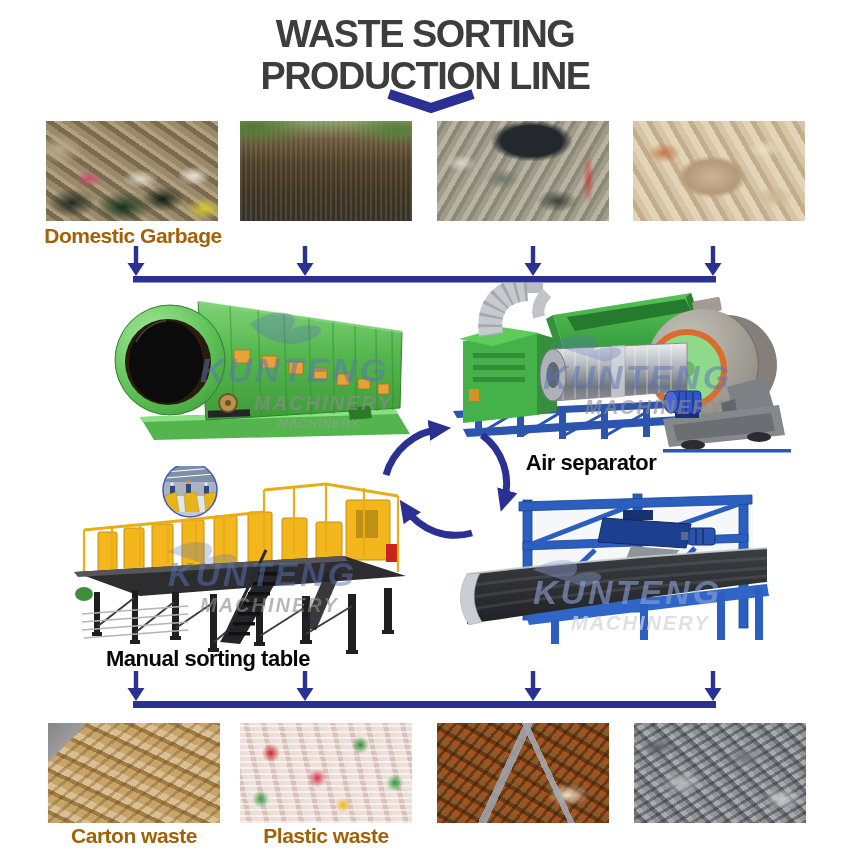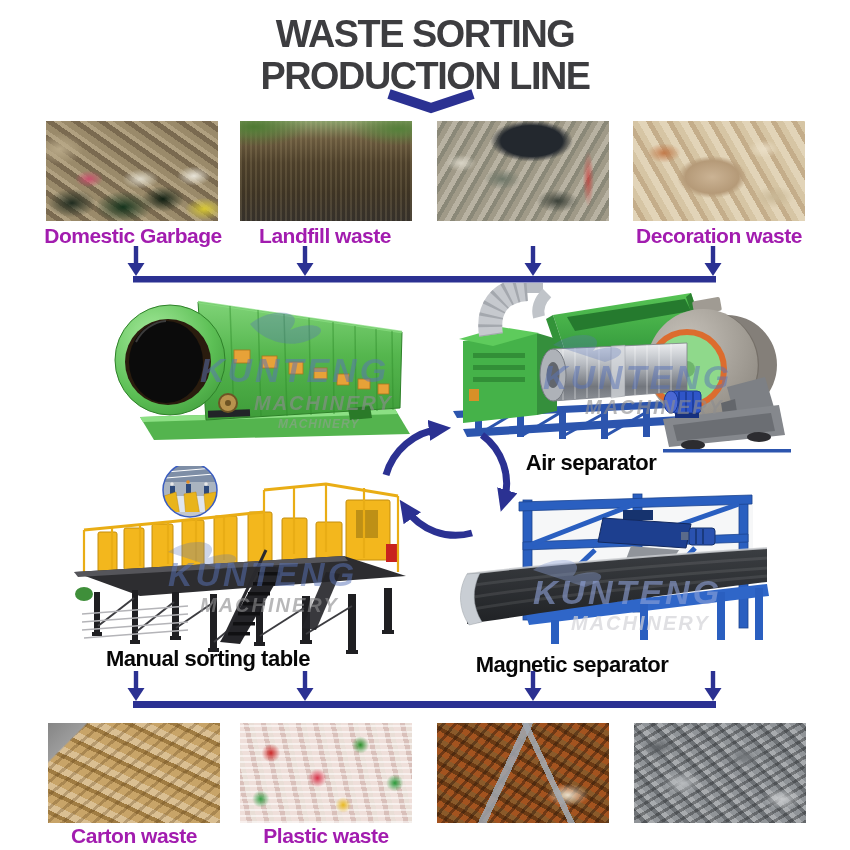--- a/index.html
+++ b/index.html
@@ -6,21 +6,21 @@
   #stage { position:relative; width:850px; height:850px; background:#fff; overflow:hidden; }
   .abs { position:absolute; }
 
   .title { position:absolute; left:0; right:0; top:13px; text-align:center;
            color:#3d3d40; font-weight:700; font-size:39px; line-height:1.07;
            letter-spacing:-1.5px; }
   .title div { transform:scaleX(.97); }
 
   .photo { position:absolute; width:172px; height:100px; }
 
-  .cap  { position:absolute; font-weight:700; font-size:21px; color:#a21caf;
+  .cap  { position:absolute; font-weight:700; font-size:21px; color:#a16207;
           letter-spacing:-0.5px; white-space:nowrap; transform:translateX(-50%); }
   .mcap { position:absolute; font-weight:700; font-size:22px; color:#070707;
           letter-spacing:-0.5px; white-space:nowrap; transform:translateX(-50%); }
 
   svg text { font-family:"Liberation Sans",sans-serif; }
   .wmA  { font-style:italic; font-weight:700; font-size:34px; fill:#5a74b8; opacity:.5;  letter-spacing:3px; }
   .wmB  { font-style:italic; font-weight:700; font-size:20px; fill:#8d8d8f; opacity:.62; letter-spacing:2px; }
   .wmC  { font-style:italic; font-weight:700; font-size:12px; fill:#9d9d9f; opacity:.5;  letter-spacing:1px; }
   .wmAl { font-style:italic; font-weight:700; font-size:34px; fill:#8fa2d8; opacity:.6;  letter-spacing:3px; }
   .wmBl { font-style:italic; font-weight:700; font-size:20px; fill:#d3d3d8; opacity:.7;  letter-spacing:2px; }
@@ -101,22 +101,20 @@
   <svg class="abs" style="left:383px; top:89px;" width="96" height="28" viewBox="0 0 96 28">
     <polyline points="6,5 48,19 90,5" fill="none" stroke="#2b3192" stroke-width="10"></polyline>
   </svg>
 
   <div class="photo ph-domestic" style="left:46px;  top:121px;"></div>
   <div class="photo ph-landfill" style="left:240px; top:121px;"></div>
   <div class="photo ph-municipal" style="left:437px; top:121px;"></div>
   <div class="photo ph-decoration" style="left:633px; top:121px;"></div>
 
   <div class="cap" style="left:133px; top:224px;">Domestic Garbage</div>
-  <div class="cap" style="left:325px; top:224px;">Landfill waste</div>
-  <div class="cap" style="left:719px; top:224px;">Decoration waste</div>
 
   <svg class="abs" style="left:0; top:245px;" width="850" height="42" viewBox="0 0 850 42">
     <defs>
       <g id="arr" fill="#2b3192">
         <rect x="-2.2" y="0" width="4.4" height="19"></rect>
         <polygon points="-8.5,17 8.5,17 0,30"></polygon>
       </g>
     </defs>
     <rect x="133" y="31" width="583" height="6.5" fill="#2b3192"></rect>
     <use href="#arr" x="136" y="1"></use>
@@ -467,21 +465,20 @@
         <path d="M 312,84 C 225,92 105,102 12,118"></path>
       </g>
       <path d="M 12,82 C 3,98 3,116 14,133 L 27,130 C 17,114 17,97 25,81 Z" fill="#c9ced4" stroke="#9aa0a6" stroke-width=".5"></path>
     </g>
     <g>
       <path d="M78,78 C100,62 134,66 118,84 C144,74 160,86 130,95 Z" fill="#8fa2d8" opacity=".4"></path>
       <text x="78" y="112" class="wmAl">KUNTENG</text>
       <text x="116" y="138" class="wmBl">MACHINERY</text>
     </g>
   </svg>
-  <div class="mcap" style="left:572px; top:652px;">Magnetic separator</div>
 
   <svg class="abs" style="left:0; top:668px;" width="850" height="44" viewBox="0 0 850 44">
     <rect x="133" y="33" width="583" height="7" fill="#2b3192"></rect>
     <use href="#arr" x="136" y="3"></use>
     <use href="#arr" x="305" y="3"></use>
     <use href="#arr" x="533" y="3"></use>
     <use href="#arr" x="713" y="3"></use>
   </svg>
 
   <div class="photo ph-carton" style="left:48px;  top:723px;"></div>

